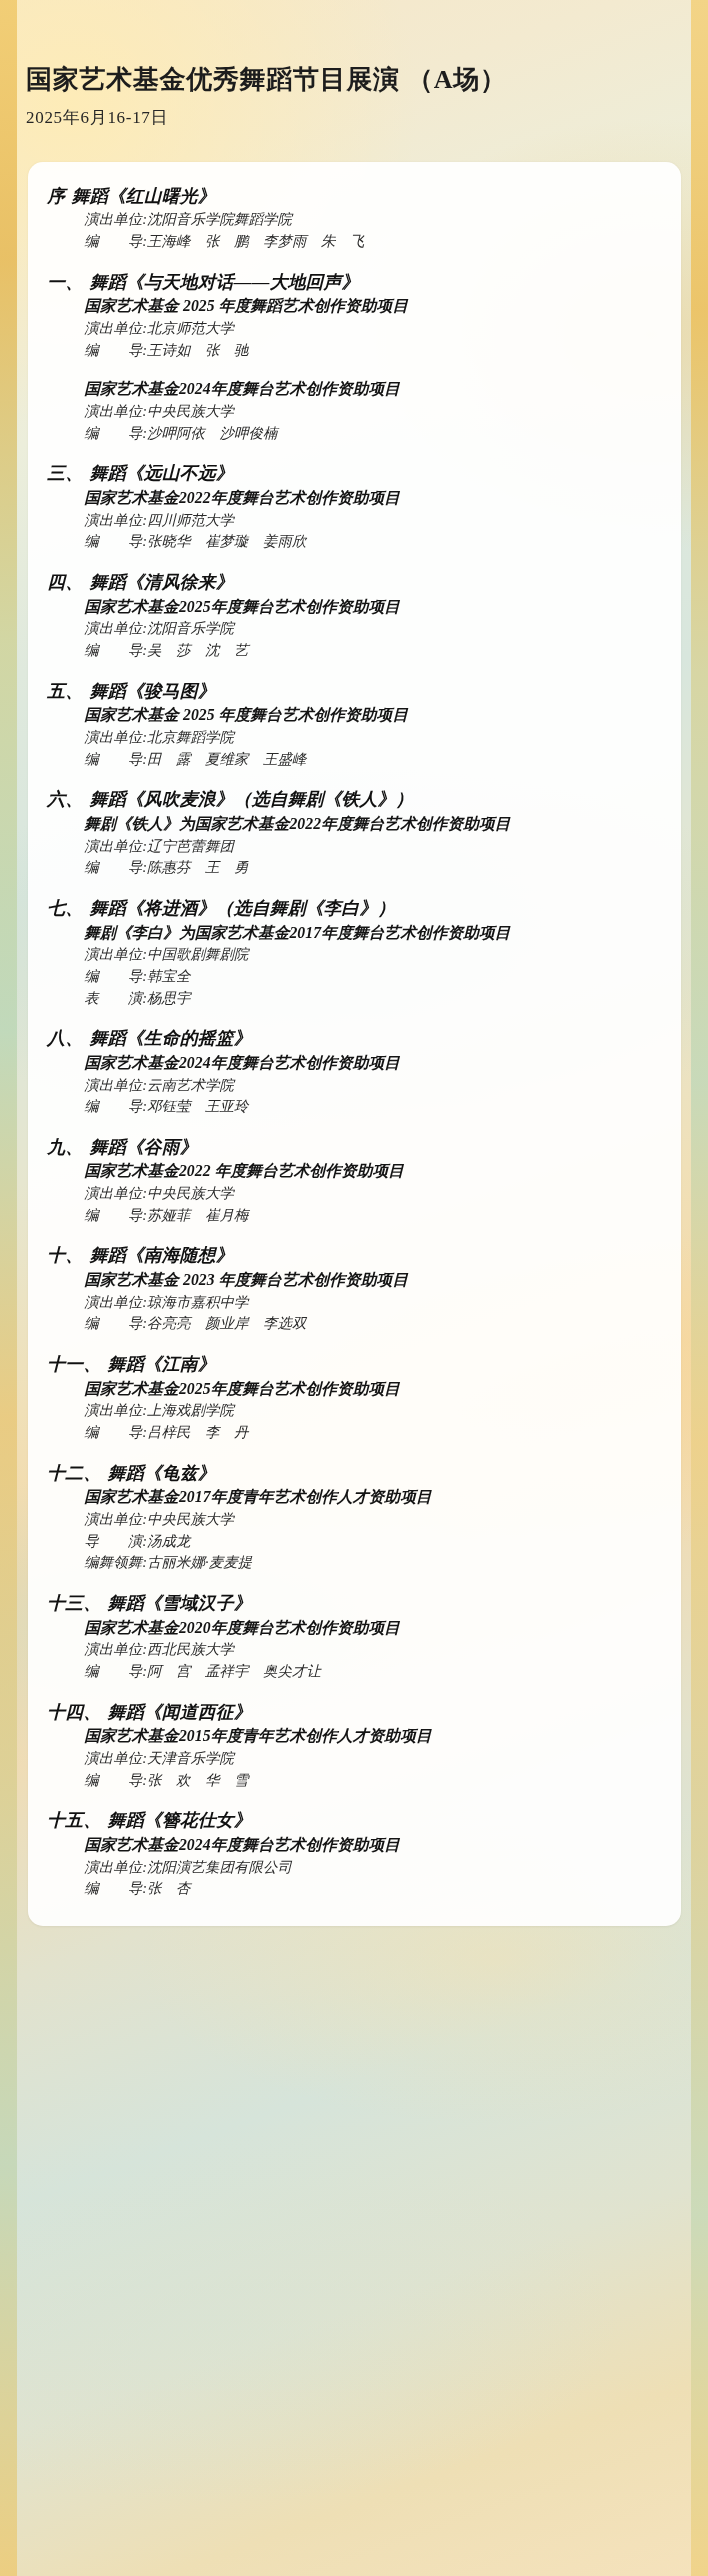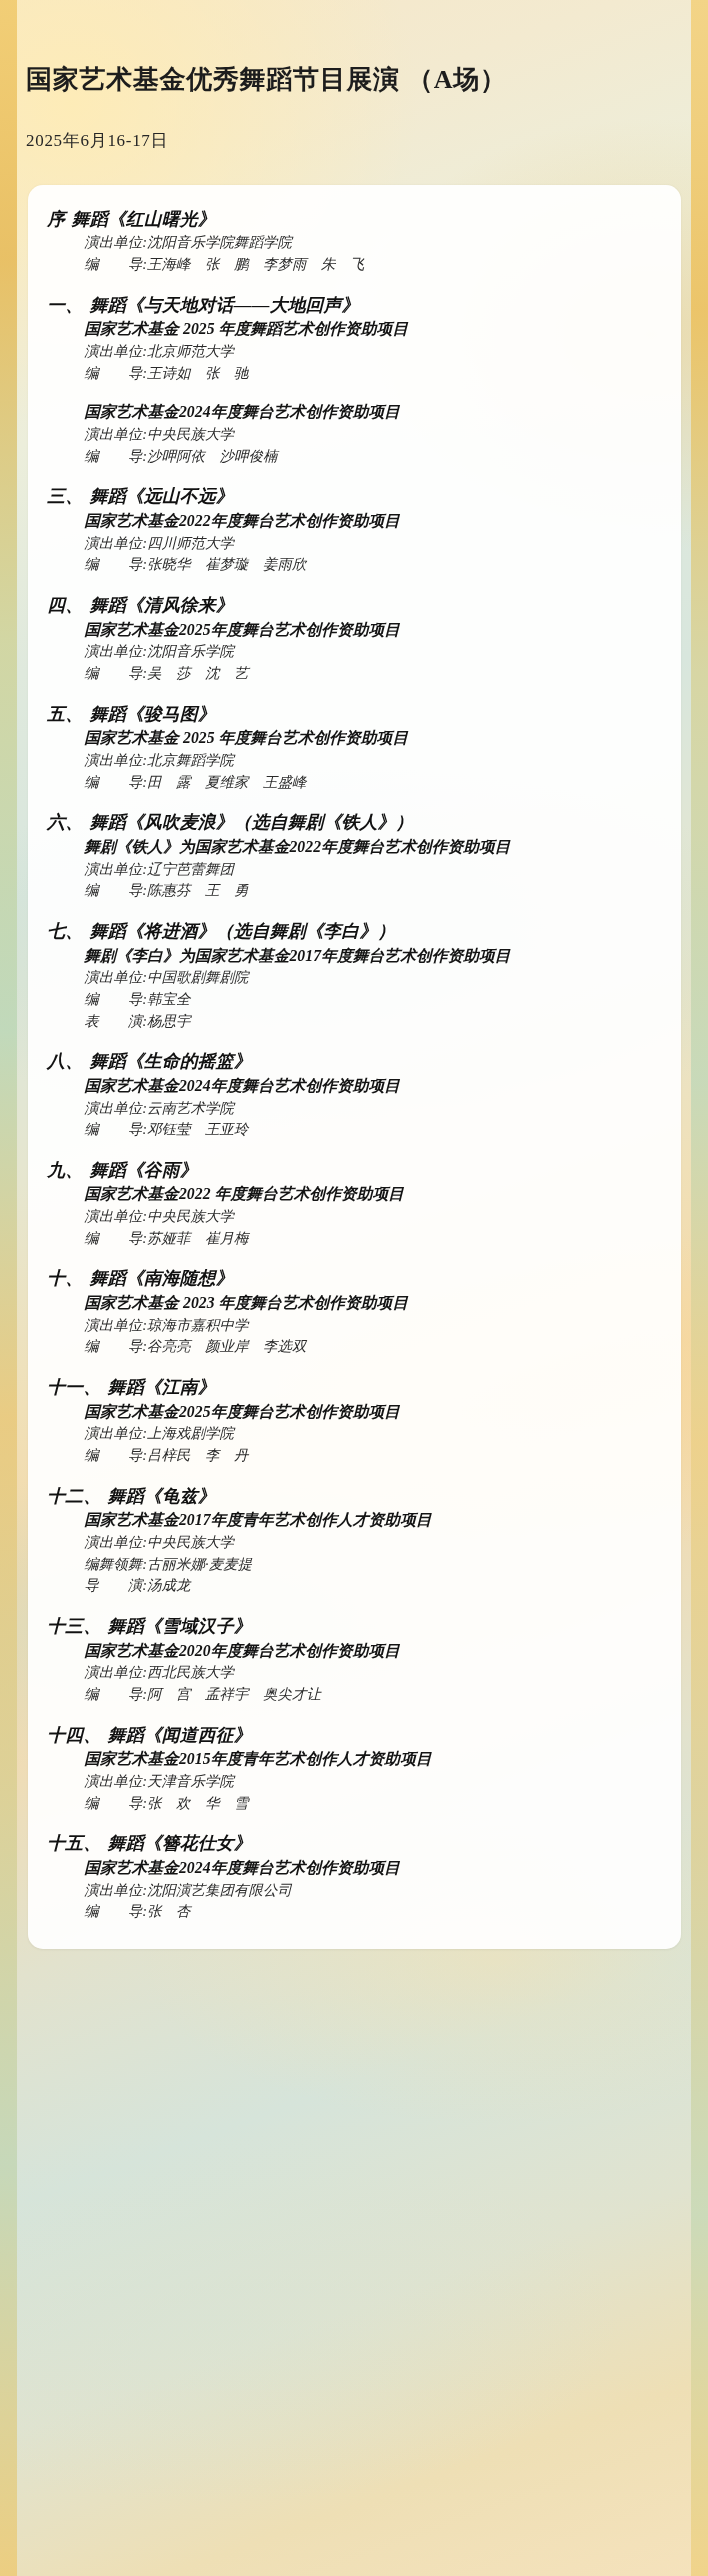--- a/index.html
+++ b/index.html
@@ -64,21 +64,21 @@
     padding: 63px 26px 0 26px;
   }
   .title {
     font-size: 26px;
     font-weight: bold;
     letter-spacing: 0.7px;
     color: #1d1d1d;
     line-height: 1.3;
   }
   .subtitle {
-    margin-top: 32px;
+    margin-top: 9px;
     font-size: 17px;
     color: #262626;
     letter-spacing: 0.7px;
   }
   .card {
     position: relative;
     margin: 33px 27.5px 26px 27.5px;
     background: rgba(255,255,255,0.93);
     border-radius: 15px;
     padding: 22px 19.7px 26px 19.7px;
@@ -282,27 +282,27 @@
         </div>
       </div>
       <div class="item">
         <div class="item-head"><span class="idx">十二、</span><span>舞蹈《龟兹》</span></div>
         <div class="item-sub">国家艺术基金2017年度青年艺术创作人才资助项目</div>
         <div class="row">
           <span class="row-label">演出单位:</span>
           <span class="row-value">中央民族大学</span>
         </div>
         <div class="row">
+          <span class="row-label">导　　演:</span>
+          <span class="row-value">汤成龙</span>
+        </div>
+        <div class="row">
           <span class="row-label">编舞领舞:</span>
           <span class="row-value">古丽米娜·麦麦提</span>
         </div>
-        <div class="row">
-          <span class="row-label">导　　演:</span>
-          <span class="row-value">汤成龙</span>
-        </div>
       </div>
       <div class="item">
         <div class="item-head"><span class="idx">十三、</span><span>舞蹈《雪域汉子》</span></div>
         <div class="item-sub">国家艺术基金2020年度舞台艺术创作资助项目</div>
         <div class="row">
           <span class="row-label">演出单位:</span>
           <span class="row-value">西北民族大学</span>
         </div>
         <div class="row">
           <span class="row-label">编　　导:</span>

